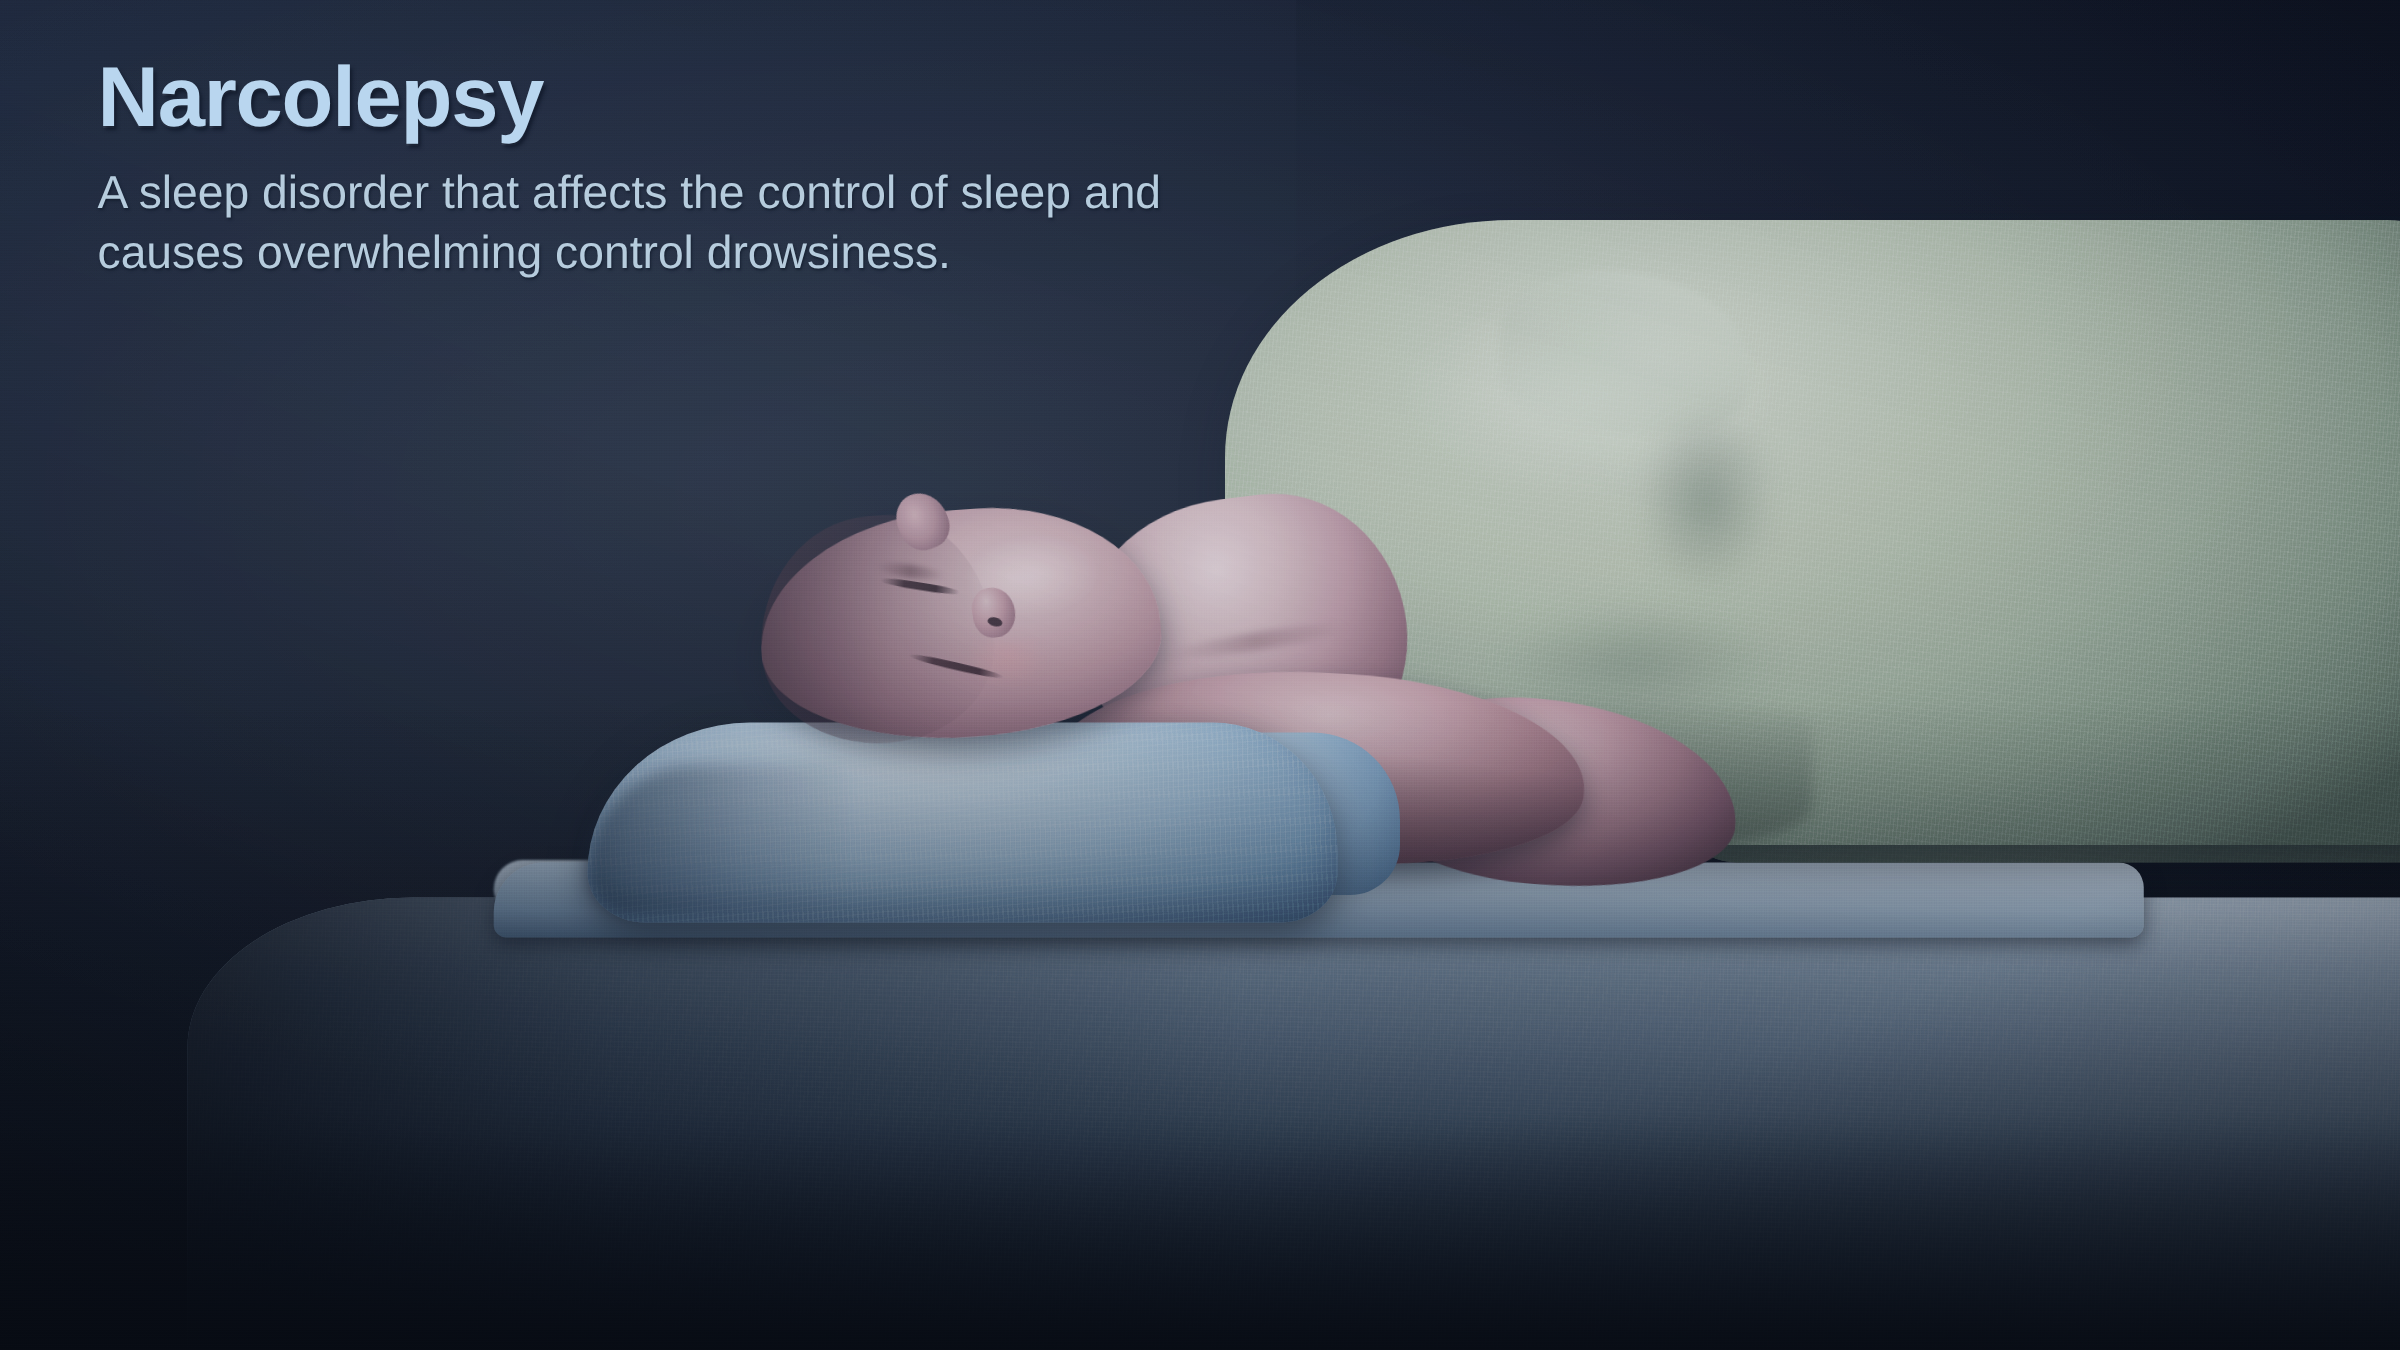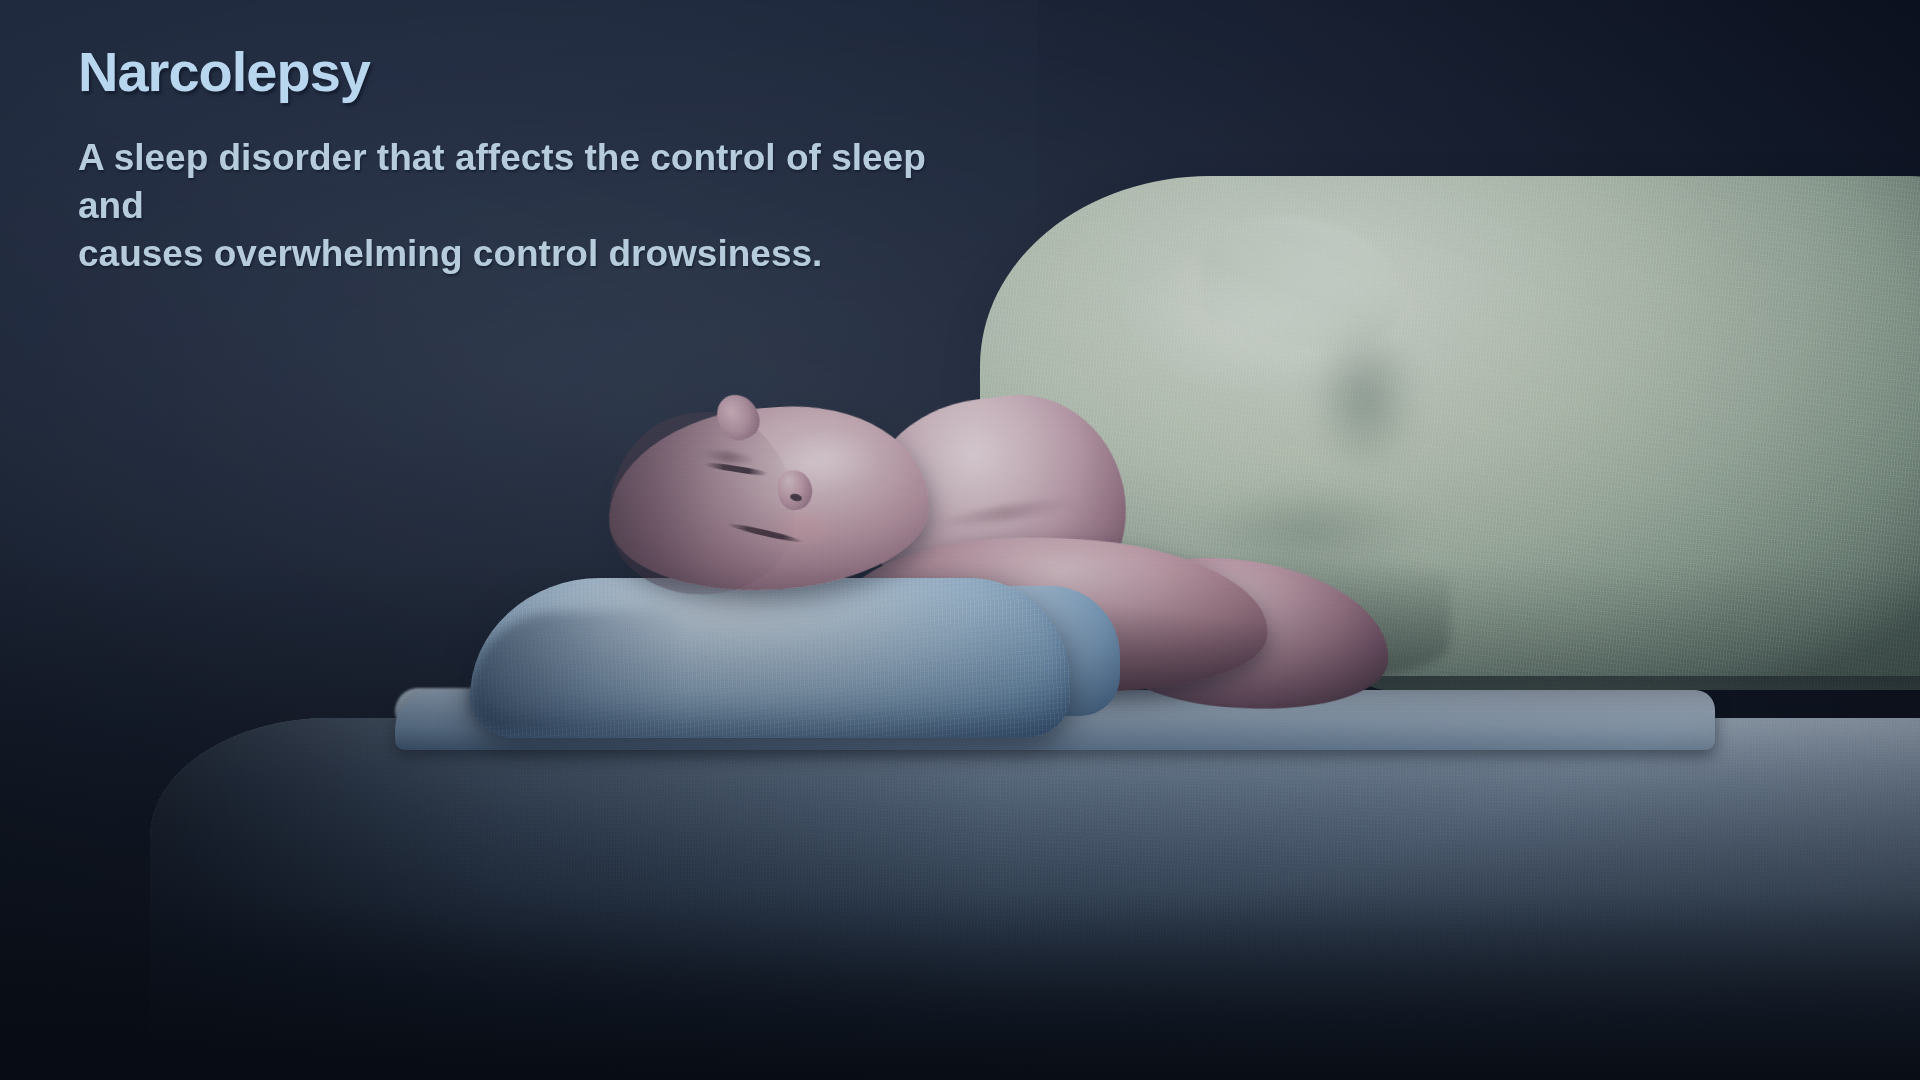--- a/index.html
+++ b/index.html
@@ -311,33 +311,33 @@
     mix-blend-mode:screen;
   }
 
   
   #caption {
     position:absolute;
     left:78px; top:44px;
     width:950px;
   }
   .title {
-    font-size:56px;
+    font-size:68px;
     font-weight:700;
     letter-spacing:-1px;
     line-height:1.0;
     color:#b9d6ef;
     text-shadow:
       2px 3px 3px rgba(10,18,34,0.62),
       0 1px 0 rgba(255,255,255,0.08);
   }
   .subtitle {
-    margin-top:34px;
+    margin-top:18px;
     font-size:37px;
-    font-weight:700;
+    font-weight:400;
     line-height:1.30;
     color:#b6ccdd;
     text-shadow:1px 2px 2px rgba(12,22,38,0.58);
     max-width:860px;
   }
 </style>
 </head>
 <body>
 
 <div id="stage">

